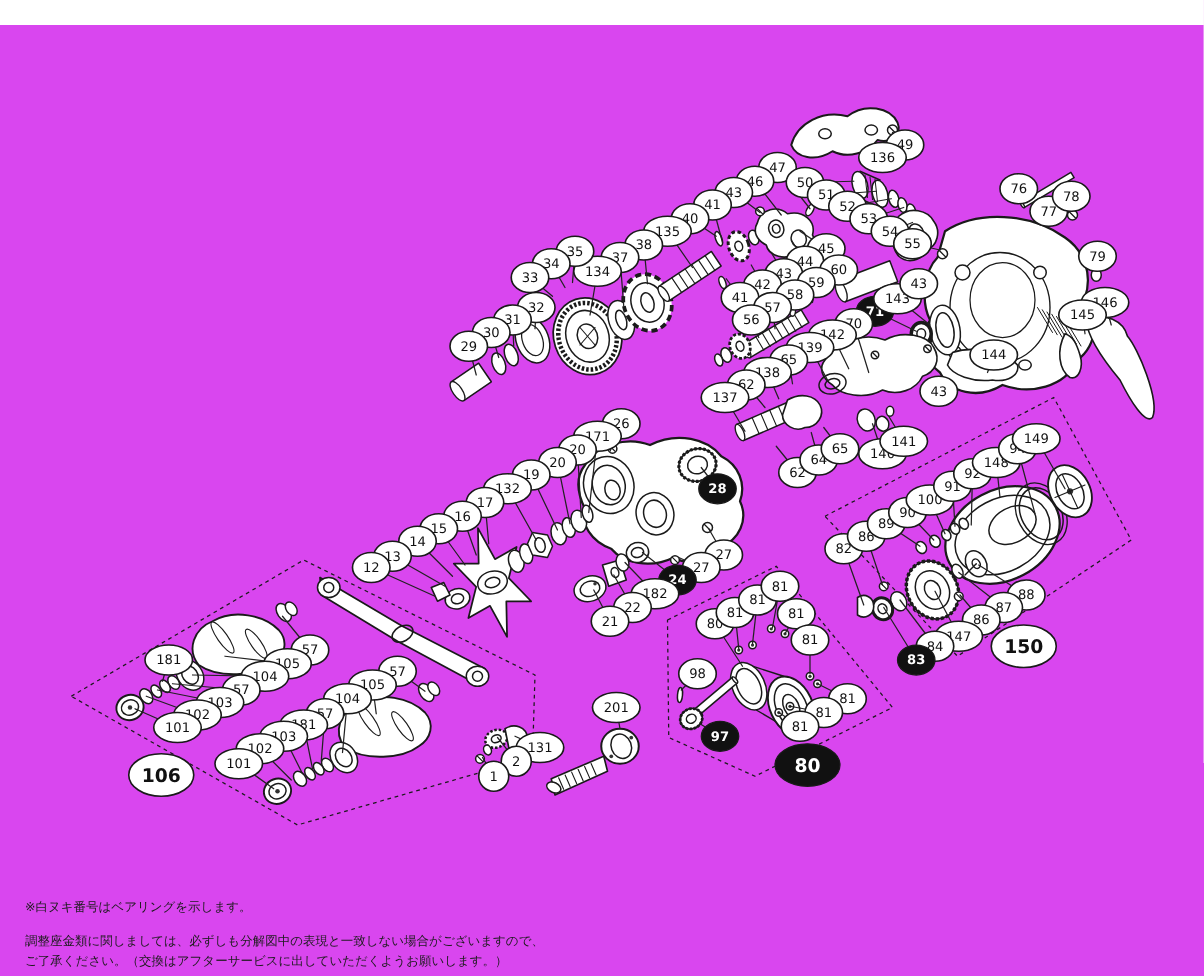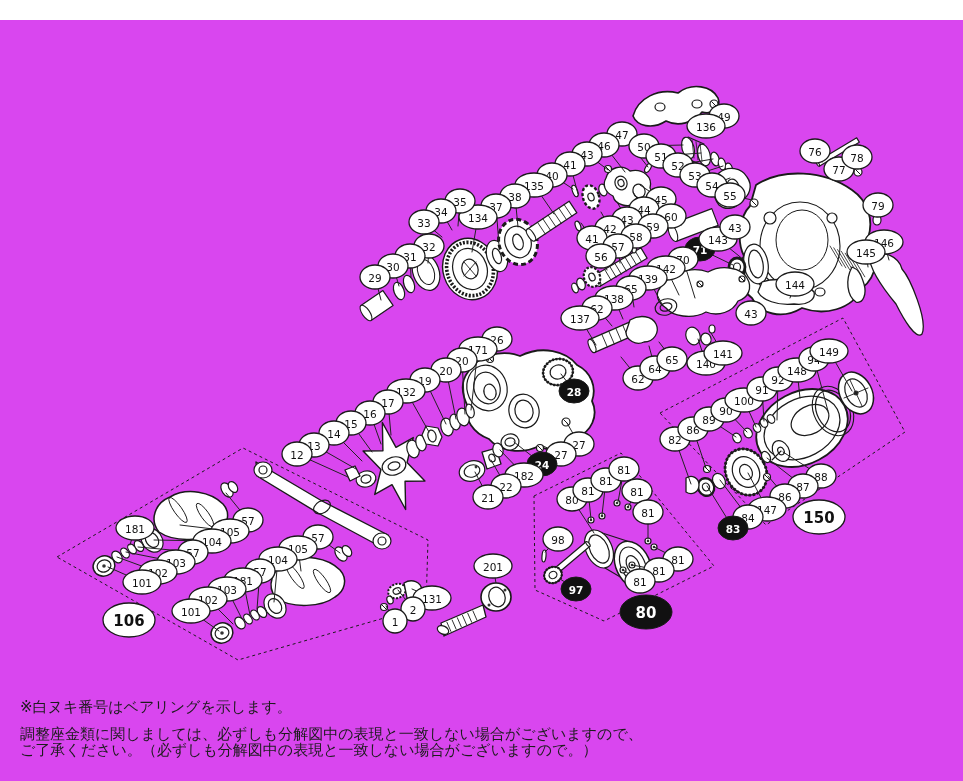--- a/index.html
+++ b/index.html
@@ -1,19 +1,19 @@
 <!DOCTYPE html>
 <html><head>
 <meta charset="utf-8">
 <style>
   html,body{margin:0;padding:0;background:#fff;}
   #stage{position:relative;width:963px;height:781px;background:#d946ef;overflow:hidden;
          font-family:"DejaVu Sans","Liberation Sans",sans-serif;margin-top:20px;}
   #diagram{position:absolute;left:0;top:0;}
-  .footnotes{position:absolute;left:20px;top:679px;color:#1c1c1c;font-size:15px;line-height:16.5px;}
+  .footnotes{position:absolute;left:20px;top:699px;color:#1c1c1c;font-size:10px;line-height:16.5px;}
   .fn-line{white-space:nowrap;}
   .fn-indent{margin-left:13px;}
   .fn-group2{margin-top:10px;}
 </style>
 </head>
 <body>
 
 <div id="stage">
   <svg id="diagram" width="963" height="781" viewBox="0 0 963 781">
       <polygon points="57,537 243,428 428,520 426,586 238,640" fill="none" stroke="#1a1a1a" stroke-width="1" stroke-dasharray="3,3" stroke-linejoin="round"></polygon>
@@ -910,15 +910,15 @@
         <text x="733" y="508.5" text-anchor="middle" dominant-baseline="central" font-size="10.5" font-weight="bold" fill="#fff" font-family="&quot;DejaVu Sans&quot;,sans-serif">83</text>
       </g>
       <g>
         <ellipse cx="819" cy="497" rx="26" ry="17" fill="#fff" stroke="#1a1a1a" stroke-width="1.3"></ellipse>
         <text x="819" y="497.5" text-anchor="middle" dominant-baseline="central" font-size="15" font-weight="bold" fill="#111" font-family="&quot;DejaVu Sans&quot;,sans-serif">150</text>
       </g>
     </svg>
   <div class="footnotes">
     <div class="fn-line">※白ヌキ番号はベアリングを示します。</div>
     <div class="fn-line fn-group2">調整座金類に関しましては、必ずしも分解図中の表現と一致しない場合がございますので、</div>
-    <div class="fn-line">ご了承ください。（必ずしも分解図中の表現と一致しない場合がございますので。）</div>
+    <div class="fn-line">ご了承ください。（交換はアフターサービスに出していただくようお願いします。）</div>
   </div>
 </div>
 
 </body></html>

